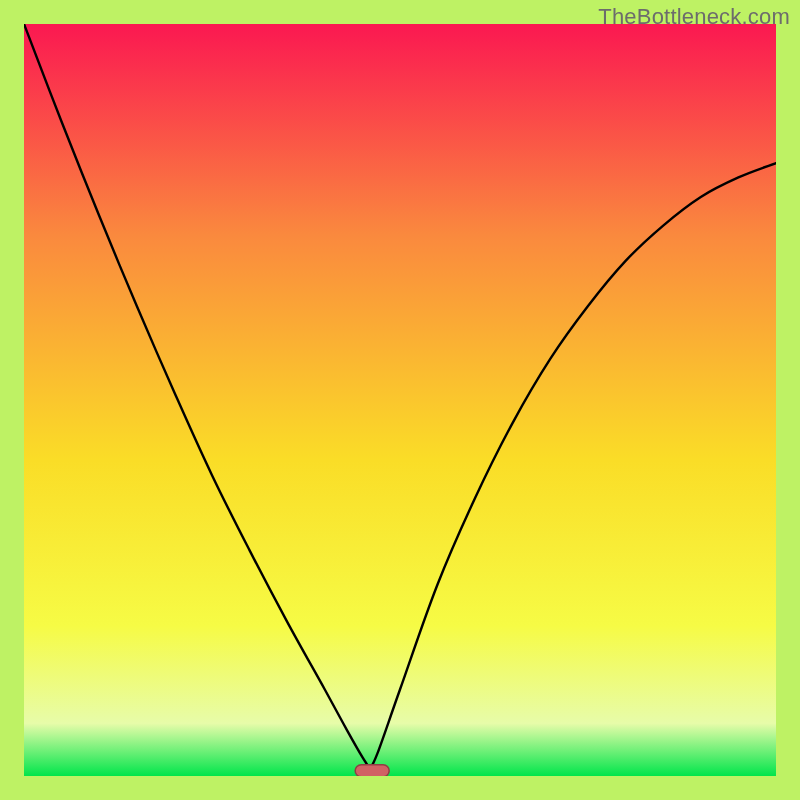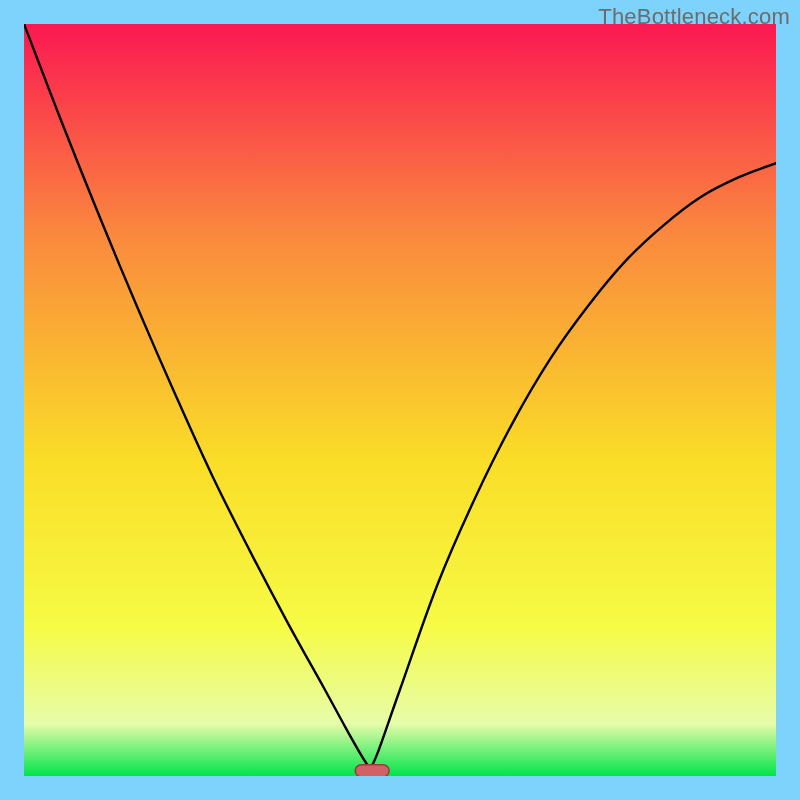--- a/index.html
+++ b/index.html
@@ -7,21 +7,21 @@
     padding: 0;
     width: 800px;
     height: 800px;
     background: #000;
     overflow: hidden;
     font-family: Arial, Helvetica, sans-serif;
   }
   .outer {
     width: 800px;
     height: 800px;
-    background: #7dd3fc;
+    background: #bef264;
     position: relative;
   }
   .plot {
     position: absolute;
     left: 24px;
     top: 24px;
     width: 752px;
     height: 752px;
   }
   .watermark {

